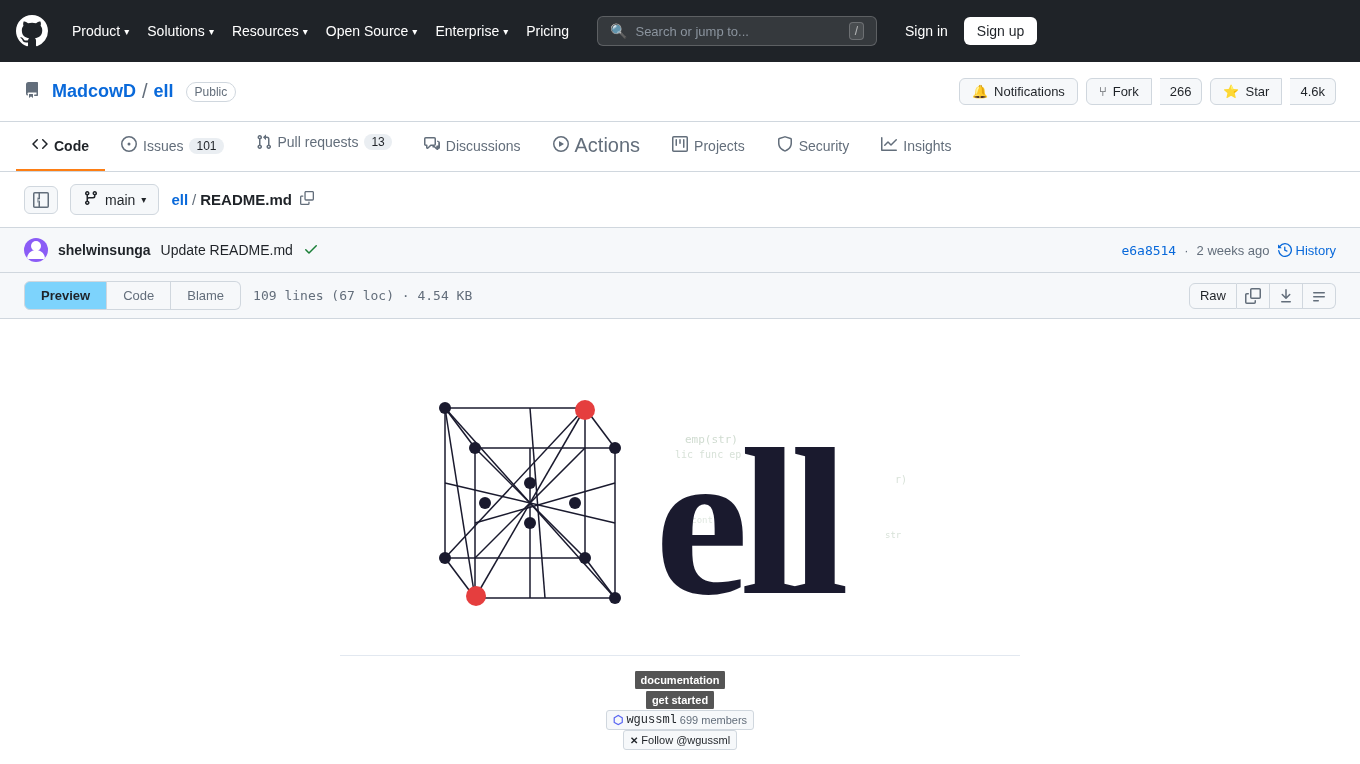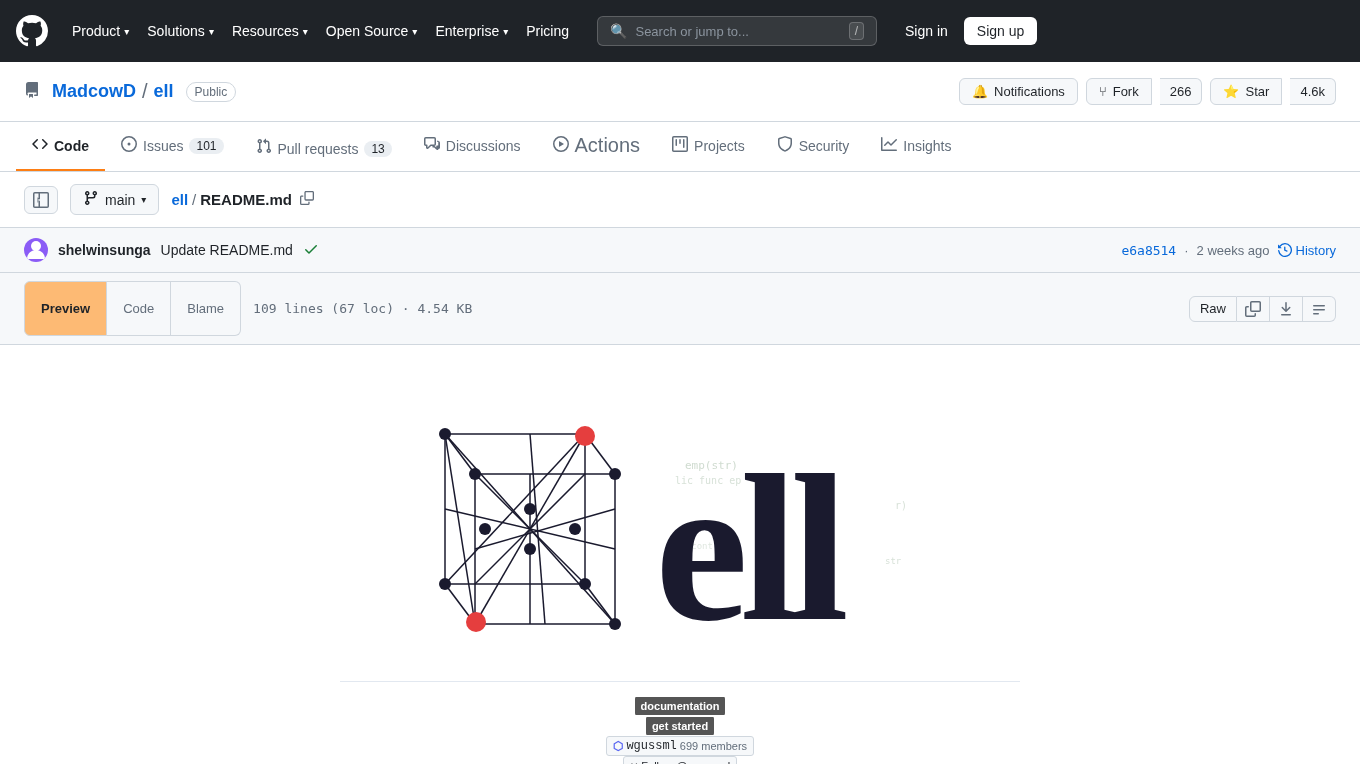--- a/index.html
+++ b/index.html
@@ -92,21 +92,21 @@
   <div style="display:flex;align-items:center;gap:6px;padding:12px 16px;font-size:14px;cursor:pointer;color:#636e7b;border-bottom:2px solid transparent;white-space:nowrap;">
     <span>
       <svg width="16" height="16" viewBox="0 0 16 16" fill="currentColor">
         <path d="M8 9.5a1.5 1.5 0 100-3 1.5 1.5 0 000 3z"></path>
           <path fill-rule="evenodd" d="M8 0a8 8 0 100 16A8 8 0 008 0zM1.5 8a6.5 6.5 0 1113 0 6.5 6.5 0 01-13 0z"></path>
       </svg>
     </span>
     <span>Issues</span>
     <span style="background:#eaeef2;border-radius:20px;padding:1px 7px;font-size:12px;color:#1f2328;">101</span>
   </div>
-  <div style="display:flex;align-items:flex-end;gap:6px;padding:12px 16px;font-size:14px;cursor:pointer;color:#636e7b;border-bottom:2px solid transparent;white-space:nowrap;">
+  <div style="display:flex;align-items:flex-start;gap:6px;padding:12px 16px;font-size:14px;cursor:pointer;color:#636e7b;border-bottom:2px solid transparent;white-space:nowrap;">
     <span>
       <svg width="16" height="16" viewBox="0 0 16 16" fill="currentColor">
         <path fill-rule="evenodd" d="M7.177 3.073L9.573.677A.25.25 0 0110 .854v4.792a.25.25 0 01-.427.177L7.177 3.427a.25.25 0 010-.354zM3.75 2.5a.75.75 0 100 1.5.75.75 0 000-1.5zm-2.25.75a2.25 2.25 0 113 2.122v5.256a2.251 2.251 0 11-1.5 0V5.372A2.25 2.25 0 011.5 3.25zM11 2.5h-1V4h1a1 1 0 011 1v5.628a2.251 2.251 0 101.5 0V5A2.5 2.5 0 0011 2.5zm1 10.25a.75.75 0 111.5 0 .75.75 0 01-1.5 0zM3.75 12a.75.75 0 100 1.5.75.75 0 000-1.5z"></path>
       </svg>
     </span>
     <span>Pull requests</span>
     <span style="background:#eaeef2;border-radius:20px;padding:1px 7px;font-size:12px;color:#1f2328;">13</span>
   </div>
   <div style="display:flex;align-items:center;gap:6px;padding:12px 16px;font-size:14px;cursor:pointer;color:#636e7b;border-bottom:2px solid transparent;white-space:nowrap;">
     <span>
@@ -200,21 +200,21 @@
       <svg width="14" height="14" viewBox="0 0 16 16" fill="currentColor">
         <path fill-rule="evenodd" d="M1.643 3.143L.427 1.927A.25.25 0 000 2.104V5.75c0 .138.112.25.25.25h3.646a.25.25 0 00.177-.427L2.715 4.215a6.5 6.5 0 11-1.18 4.458.75.75 0 10-1.493.154 8.001 8.001 0 101.6-5.684zM7.75 4a.75.75 0 01.75.75v2.992l2.028.812a.75.75 0 01-.557 1.392l-2.5-1A.75.75 0 017 8.25v-3.5A.75.75 0 017.75 4z"></path>
       </svg>
       <span>History</span>
     </a>
   </div>
 </div>
 
 <div style="display:flex;align-items:center;padding:8px 24px;gap:12px;border-bottom:1px solid #d0d7de;background:#f6f8fa;">
   <div style="display:flex;">
-    <button style="padding:19px 16px;border:1px solid #d0d7de;font-size:13px;cursor:pointer;background:#fdba74;color:#1f2328;font-weight:600;border-radius:6px 0 0 6px;font-family:inherit;">Preview</button>
+    <button style="padding:6px 16px;border:1px solid #d0d7de;font-size:13px;cursor:pointer;background:#7dd3fc;color:#1f2328;font-weight:600;border-radius:6px 0 0 6px;font-family:inherit;">Preview</button>
     <button style="padding:5px 16px;border:1px solid #d0d7de;border-left:none;font-size:13px;cursor:pointer;background:#f6f8fa;color:#636e7b;font-family:inherit;">Code</button>
     <button style="padding:5px 16px;border:1px solid #d0d7de;border-left:none;font-size:13px;cursor:pointer;background:#f6f8fa;color:#636e7b;border-radius:0 6px 6px 0;font-family:inherit;">Blame</button>
   </div>
   <span style="color:#636e7b;font-size:13px;font-family:monospace;">109 lines (67 loc) · 4.54 KB</span>
   <div style="margin-left:auto;display:flex;">
     <button style="padding:4px 10px;border:1px solid #d0d7de;background:#f6f8fa;cursor:pointer;color:#1f2328;font-size:13px;border-radius:6px 0 0 6px;font-family:inherit;">Raw</button>
     <button style="padding:4px 8px;border:1px solid #d0d7de;border-left:none;background:#f6f8fa;cursor:pointer;color:#636e7b;font-size:13px;display:flex;align-items:center;">
       <svg width="16" height="16" viewBox="0 0 16 16" fill="currentColor">
         <path fill-rule="evenodd" d="M0 6.75C0 5.784.784 5 1.75 5h1.5a.75.75 0 010 1.5h-1.5a.25.25 0 00-.25.25v7.5c0 .138.112.25.25.25h7.5a.25.25 0 00.25-.25v-1.5a.75.75 0 011.5 0v1.5A1.75 1.75 0 019.25 16h-7.5A1.75 1.75 0 010 14.25v-7.5z"></path>
           <path fill-rule="evenodd" d="M5 1.75C5 .784 5.784 0 6.75 0h7.5C15.216 0 16 .784 16 1.75v7.5A1.75 1.75 0 0114.25 11h-7.5A1.75 1.75 0 015 9.25v-7.5zm1.75-.25a.25.25 0 00-.25.25v7.5c0 .138.112.25.25.25h7.5a.25.25 0 00.25-.25v-7.5a.25.25 0 00-.25-.25h-7.5z"></path>

